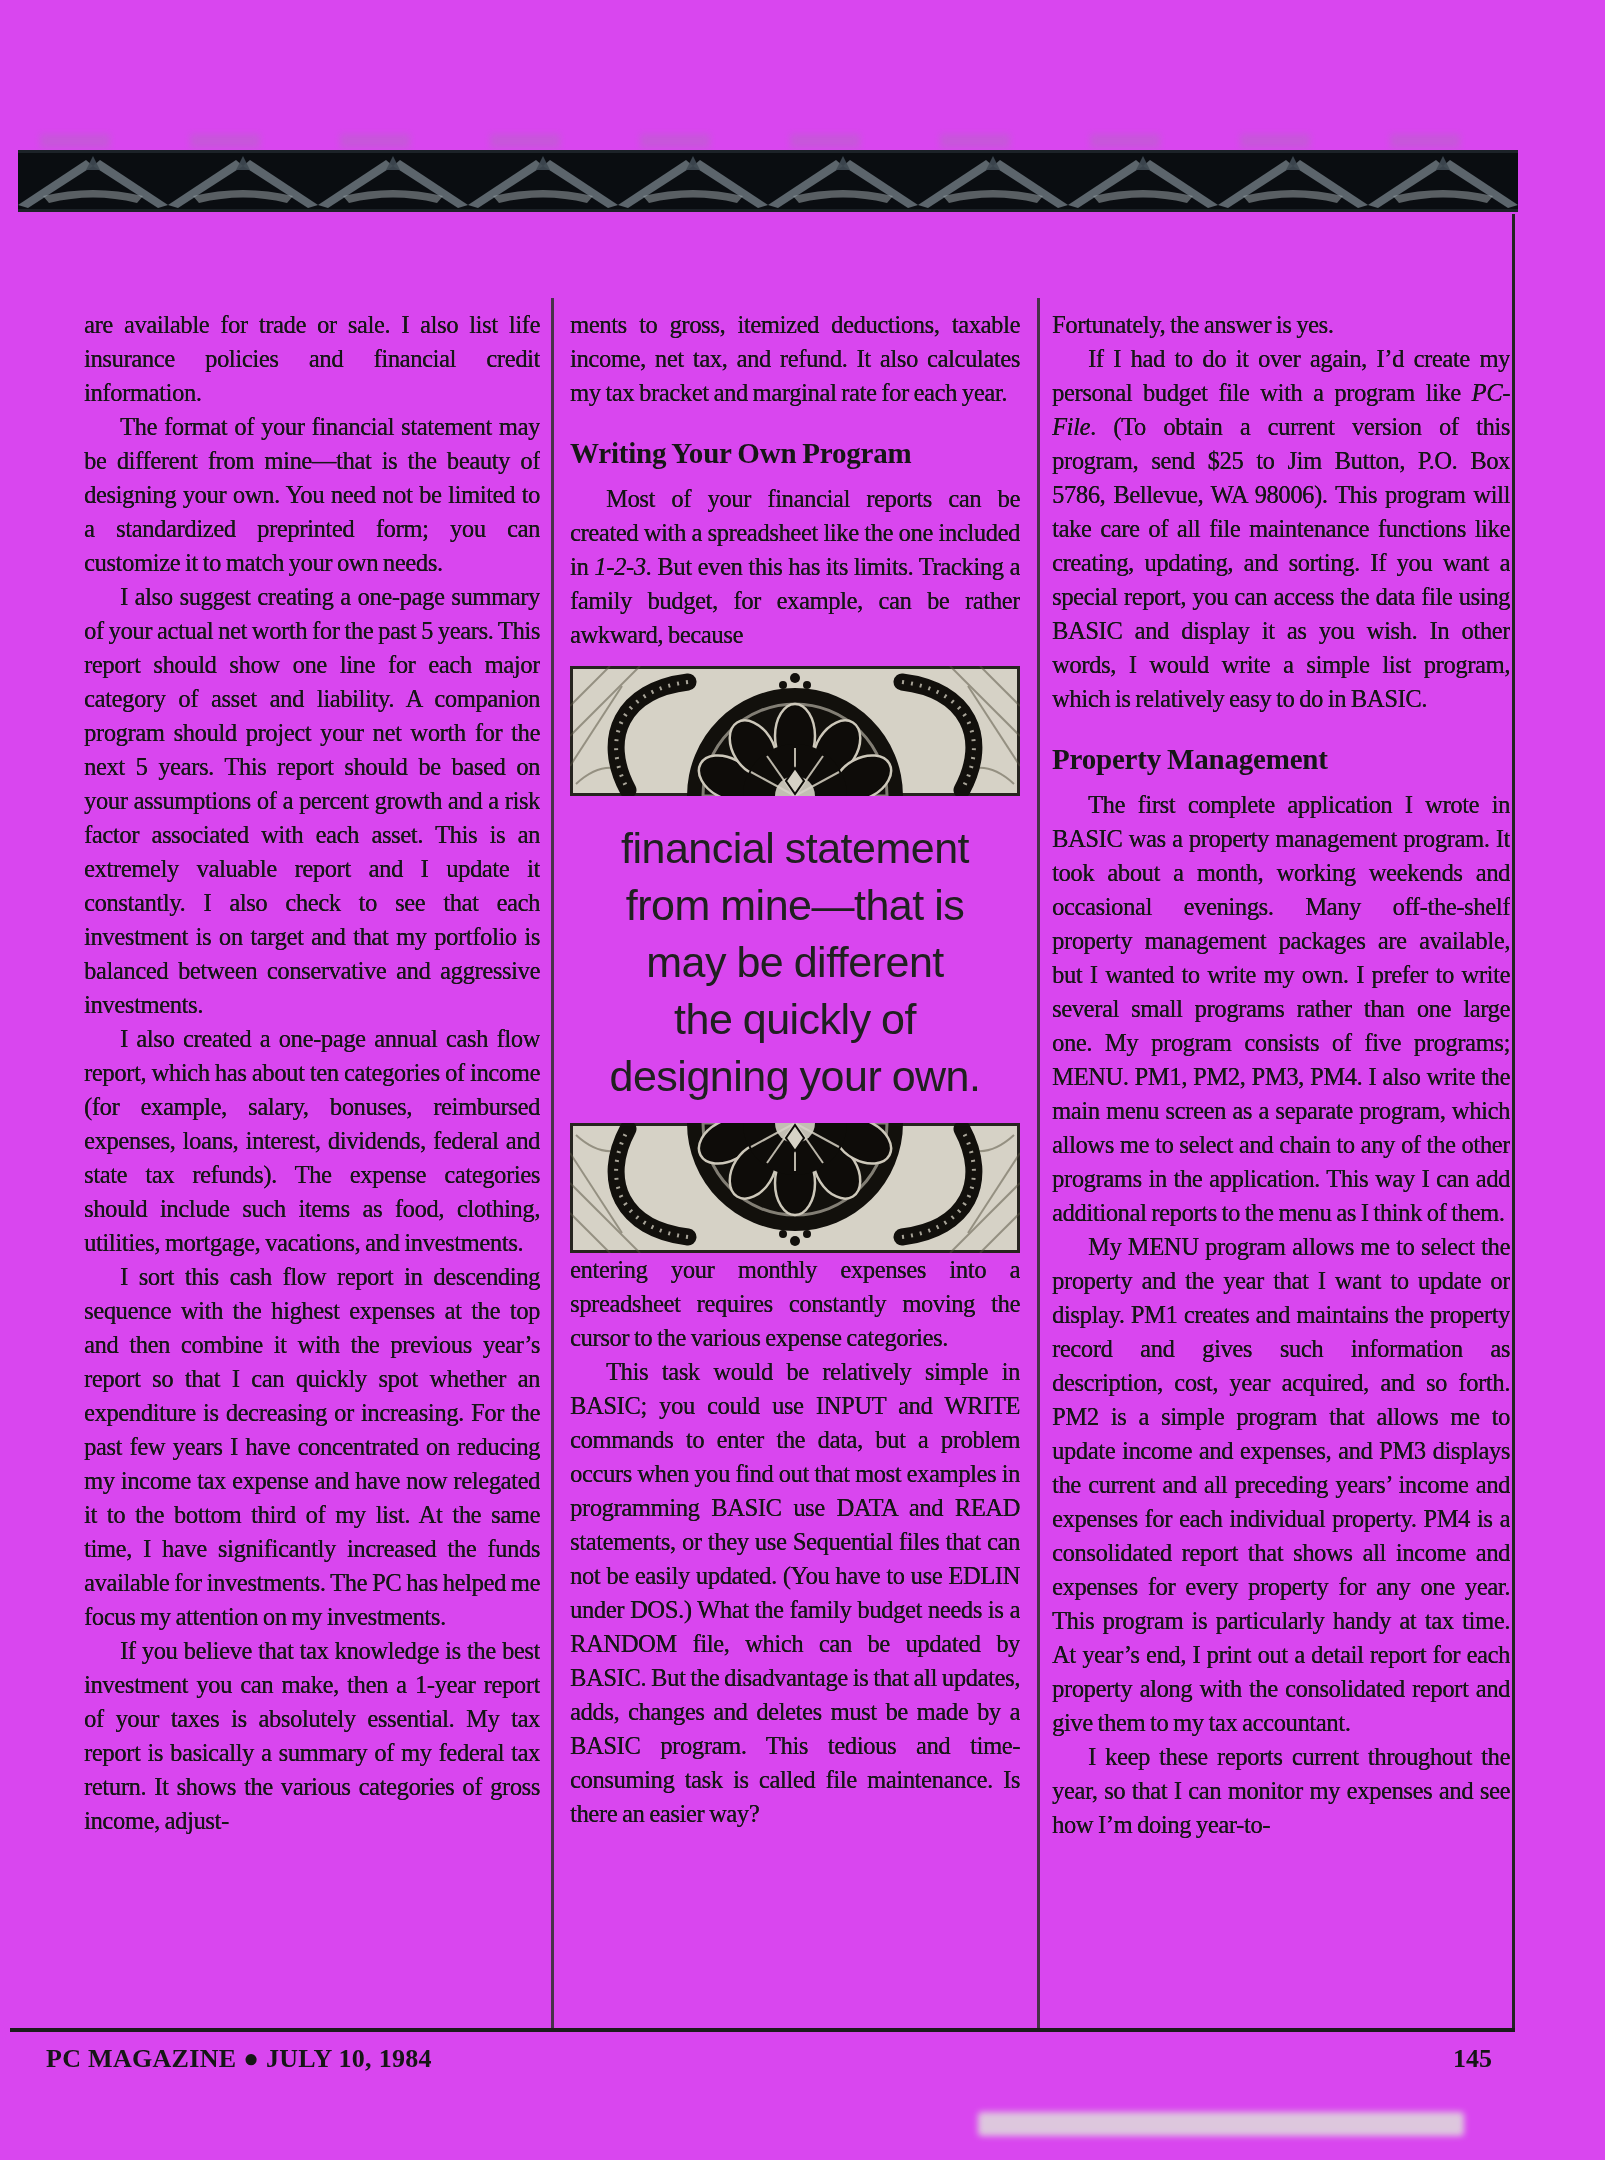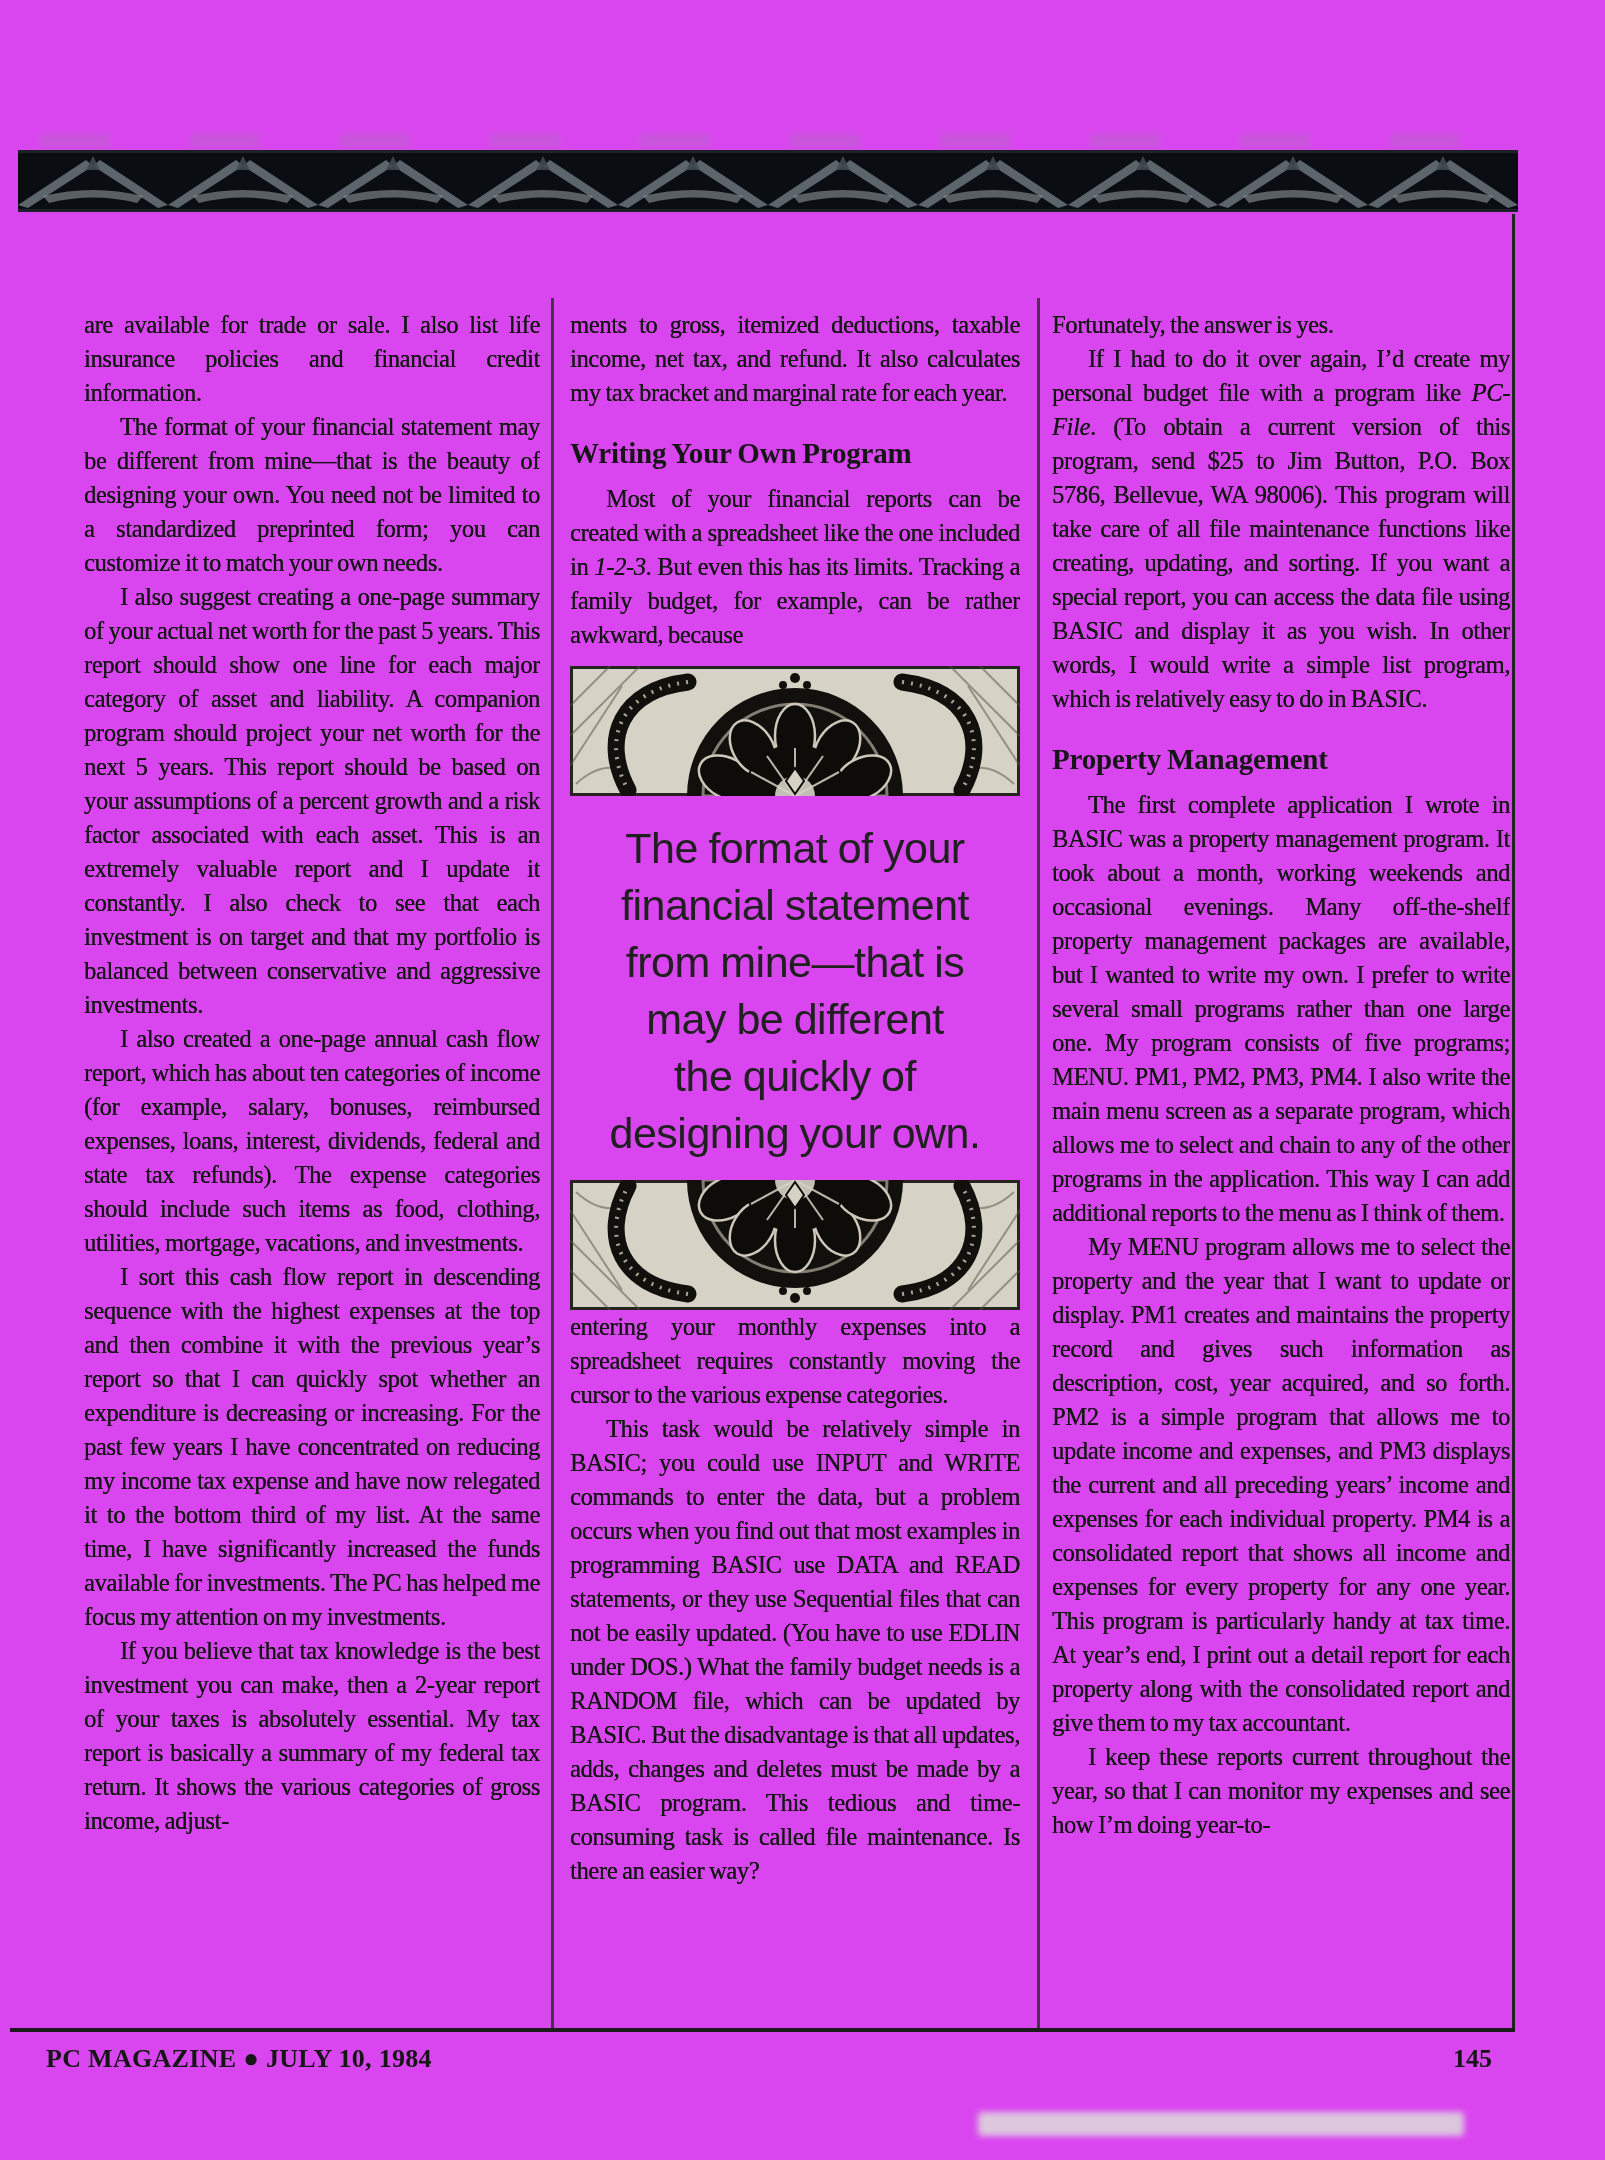--- a/index.html
+++ b/index.html
@@ -83,21 +83,21 @@
       <rect width="1500" height="62" fill="url(#chev)"></rect>
     </svg>
   </div>
 
   <div class="col col-1">
       <p class="no-indent"><span>are available for trade or sale. I also list life insurance policies and financial credit information.</span></p>
       <p><span>The format of your financial statement may be different from mine—that is the beauty of designing your own. You need not be limited to a standardized preprinted form; you can customize it to match your own needs.</span></p>
       <p><span>I also suggest creating a one-page summary of your actual net worth for the past 5 years. This report should show one line for each major category of asset and liability. A companion program should project your net worth for the next 5 years. This report should be based on your assumptions of a percent growth and a risk factor associated with each asset. This is an extremely valuable report and I update it constantly. I also check to see that each investment is on target and that my portfolio is balanced between conservative and aggressive investments.</span></p>
       <p><span>I also created a one-page annual cash flow report, which has about ten categories of income (for example, salary, bonuses, reimbursed expenses, loans, interest, dividends, federal and state tax refunds). The expense categories should include such items as food, clothing, utilities, mortgage, vacations, and investments.</span></p>
       <p><span>I sort this cash flow report in descending sequence with the highest expenses at the top and then combine it with the previous year’s report so that I can quickly spot whether an expenditure is decreasing or increasing. For the past few years I have concentrated on reducing my income tax expense and have now relegated it to the bottom third of my list. At the same time, I have significantly increased the funds available for investments. The PC has helped me focus my attention on my investments.</span></p>
-      <p><span>If you believe that tax knowledge is the best investment you can make, then a 2-year report of your taxes is absolutely essential. My tax report is basically a summary of my federal tax return. It shows the various categories of gross income, adjust-</span></p>
+      <p><span>If you believe that tax knowledge is the best investment you can make, then a 1-year report of your taxes is absolutely essential. My tax report is basically a summary of my federal tax return. It shows the various categories of gross income, adjust-</span></p>
     </div>
   <div class="vrule vrule-1"></div>
   <div class="col col-2">
       <p class="no-indent"><span>ments to gross, itemized deductions, taxable income, net tax, and refund. It also calculates my tax bracket and marginal rate for each year.</span></p>
       <h2>Writing Your Own Program</h2>
       <p><span>Most of your financial reports can be created with a spreadsheet like the one included in </span><span class="it">1-2-3</span><span>. But even this has its limits. Tracking a family budget, for example, can be rather awkward, because</span></p>
       <div class="ornament">
   <svg viewBox="0 0 450 130" preserveAspectRatio="none">
     <rect x="1.5" y="1.5" width="447" height="127" fill="#d6d2c6" stroke="#26241f" stroke-width="3"></rect>
     <g stroke="#55503f" stroke-width="2" opacity="0.5" fill="none">
@@ -134,21 +134,20 @@
     <path d="M205 130 A 20 20 0 0 1 245 130 Z" fill="#d6d2c6" opacity="0.9"></path>
     <path d="M225 102 l 9 13 -9 13 -9 -13 z" fill="#d6d2c6" stroke="#0e0c09" stroke-width="2"></path>
     <g fill="#12100c">
       <circle cx="225" cy="12" r="5"></circle>
             <circle cx="213" cy="19" r="4"></circle>
             <circle cx="237" cy="19" r="4"></circle>
     </g>
   </svg>
 </div>
       <div class="pullquote">
-        <div>The format of your</div>
         <div>financial statement</div>
         <div>from mine—that is</div>
         <div>may be different</div>
         <div>the quickly of</div>
         <div>designing your own.</div>
       </div>
       <div class="ornament flip">
   <svg viewBox="0 0 450 130" preserveAspectRatio="none">
     <rect x="1.5" y="1.5" width="447" height="127" fill="#d6d2c6" stroke="#26241f" stroke-width="3"></rect>
     <g stroke="#55503f" stroke-width="2" opacity="0.5" fill="none">

